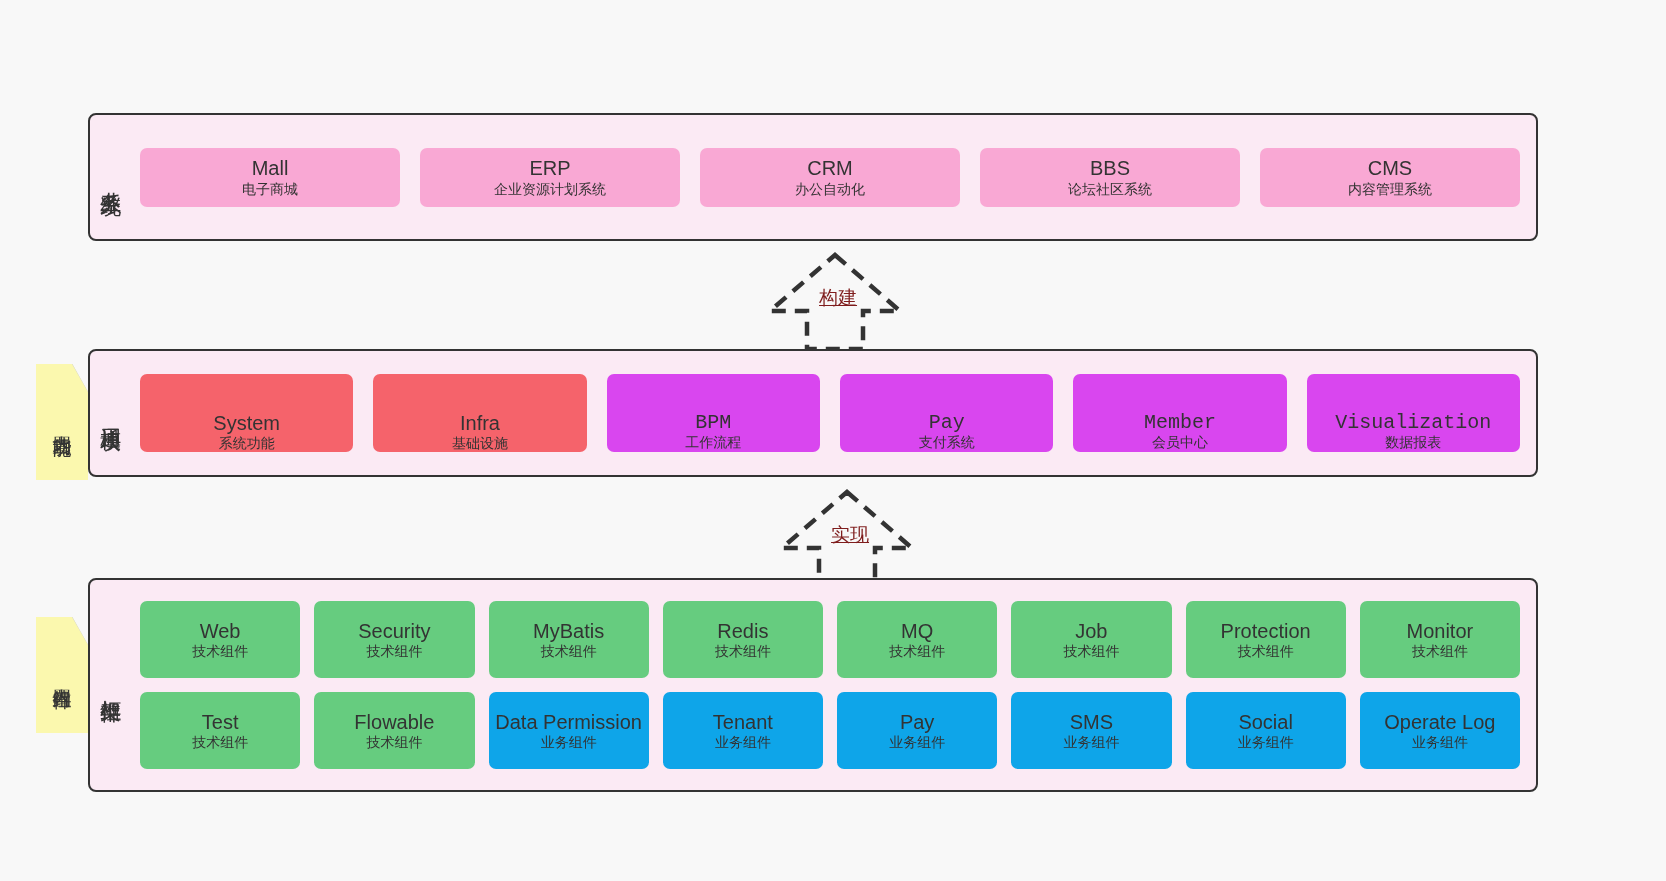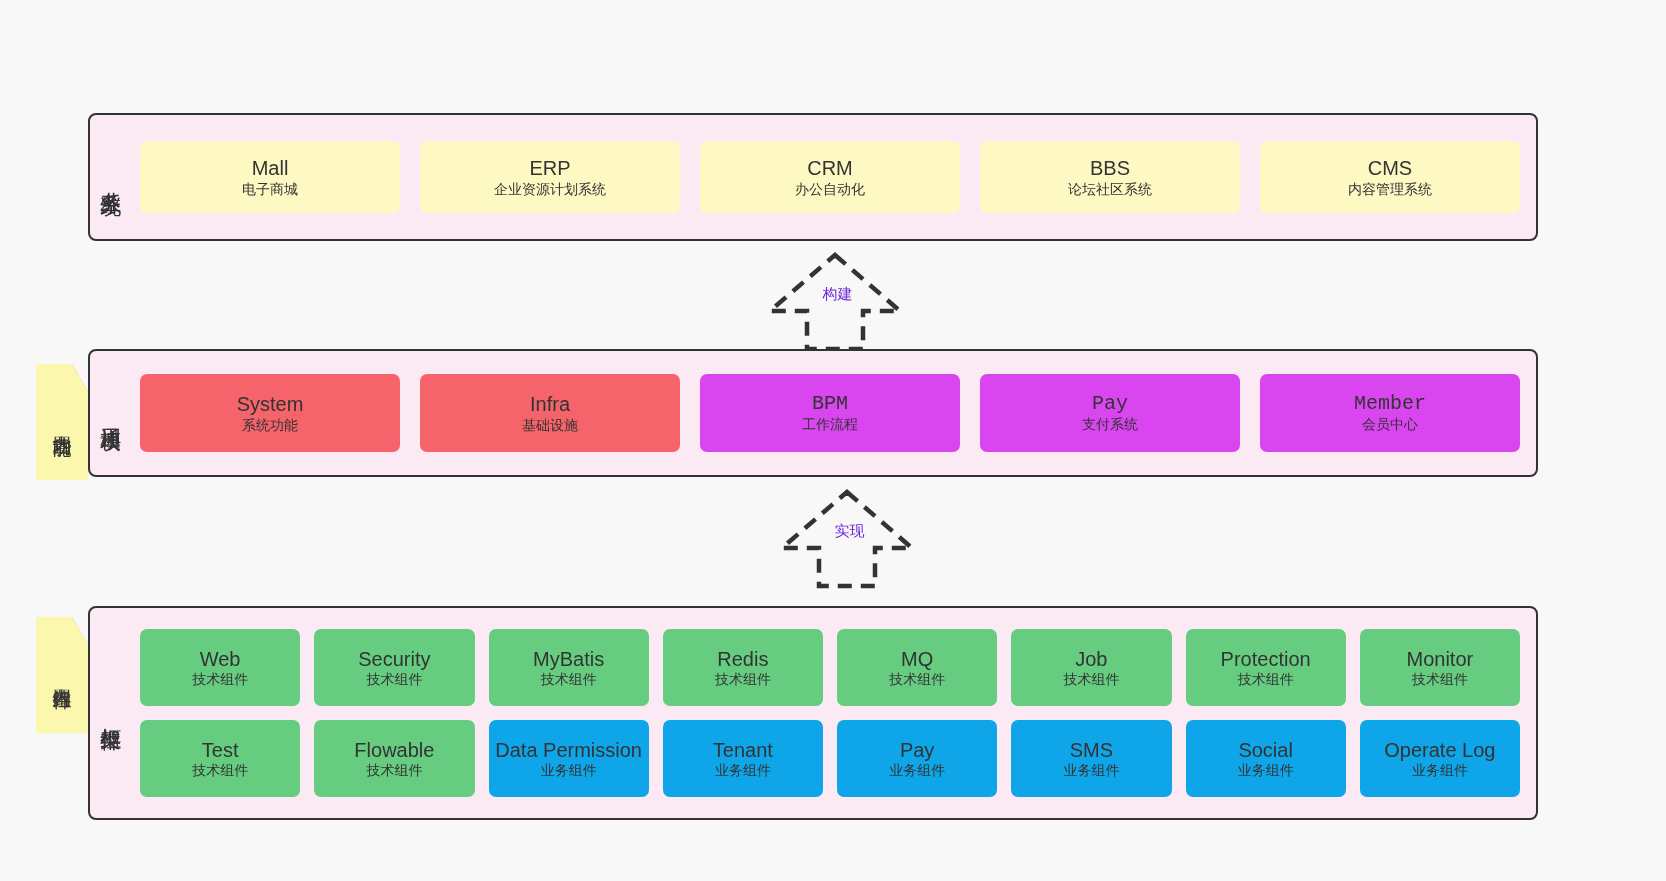--- a/index.html
+++ b/index.html
@@ -65,35 +65,36 @@
     text-align: center;
     line-height: 1.22;
   }
   .cell .t1 { font-size: 20px; }
   .cell .t2 { font-size: 14px; }
 
   
   #band-business { left: 88px; top: 113px; width: 1450px; height: 128px; }
   #band-business .band-body { padding-right: 16px; }
   #band-business .cell {
-    background: #fef9c3;
-    height: 72px;
+    background: #f9a8d4;
+    height: 59px;
   }
 
   
   #band-modules { left: 88px; top: 349px; width: 1450px; height: 128px; }
   #band-modules .band-body { padding-right: 16px; }
   #band-modules .cell {
     height: 78px;
+    justify-content: flex-end;
   }
   .c-red   { background: #f5636b; }
   .c-pink  { background: #d946ef; font-family: Liberation Mono, monospace; }
 
   
-  #band-framework { left: 88px; top: 578px; width: 1450px; height: 214px; margin-top: 28px; }
+  #band-framework { left: 88px; top: 578px; width: 1450px; height: 214px; }
   #band-framework .band-body { gap: 14px; padding-right: 16px; }
   #band-framework .row { gap: 14px; }
   #band-framework .cell { height: 77px; }
   .c-green  { background: #66cc7f; }
   .c-green2 { background: #0ea5e9; }
 
   
   .note {
     position: absolute;
     box-sizing: border-box;
@@ -128,24 +129,25 @@
     position: absolute;
     width: 150px;
     height: 106px;
   }
   .arrow svg { display: block; }
   .arrow .lbl {
     position: absolute;
     left: 50%;
     transform: translateX(-42%);
     top: 36px;
-    font-size: 15px;
-    color: #6d28d9;
+    font-size: 19px;
+    color: #7f1d1d;
     background: transparent;
     white-space: nowrap;
+    text-decoration: underline;
   }
   #arrow-build   { left: 760px; top: 249px; }
   #arrow-impl    { left: 772px; top: 486px; }
 </style>
 </head>
 <body>
 
 <div class="band" id="band-business">
   <div class="band-title">业务系统</div>
   <div class="band-body">
@@ -198,20 +200,24 @@
         <div class="t2">工作流程</div>
       </div>
       <div class="cell c-pink">
         <div class="t1">Pay</div>
         <div class="t2">支付系统</div>
       </div>
       <div class="cell c-pink">
         <div class="t1">Member</div>
         <div class="t2">会员中心</div>
       </div>
+      <div class="cell c-pink">
+        <div class="t1">Visualization</div>
+        <div class="t2">数据报表</div>
+      </div>
     </div>
   </div>
 </div>
 
 <div class="note" id="note-functions">
   <span class="fold"></span>
   <span>内置功能</span>
 </div>
 
 <div class="arrow" id="arrow-impl">

